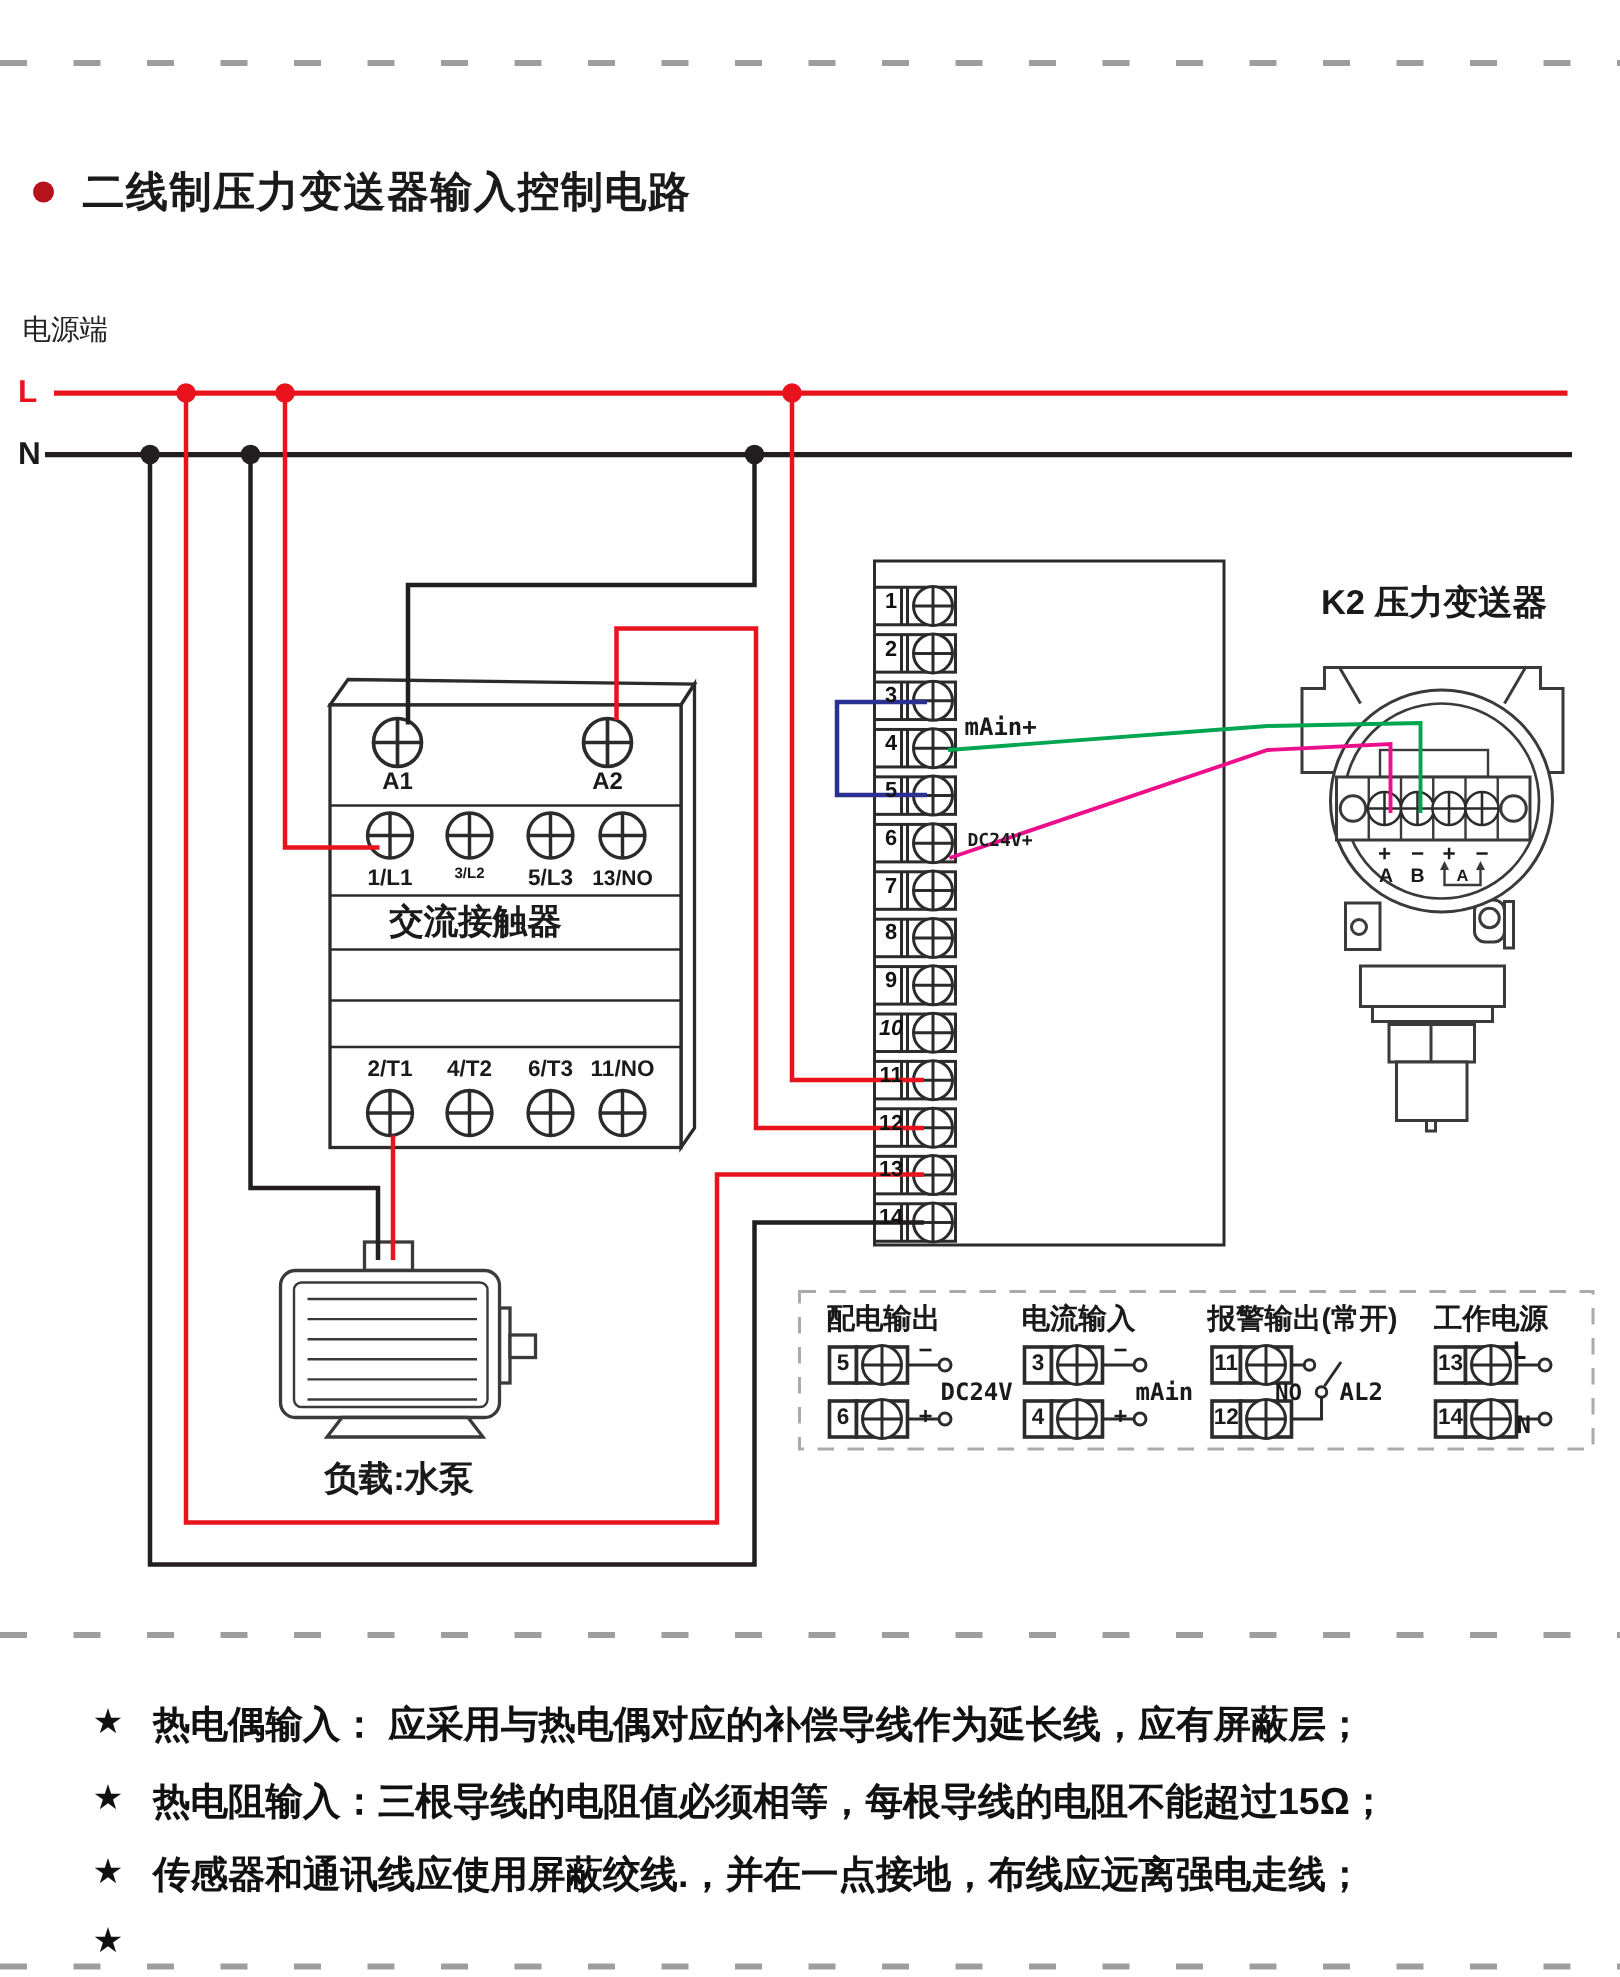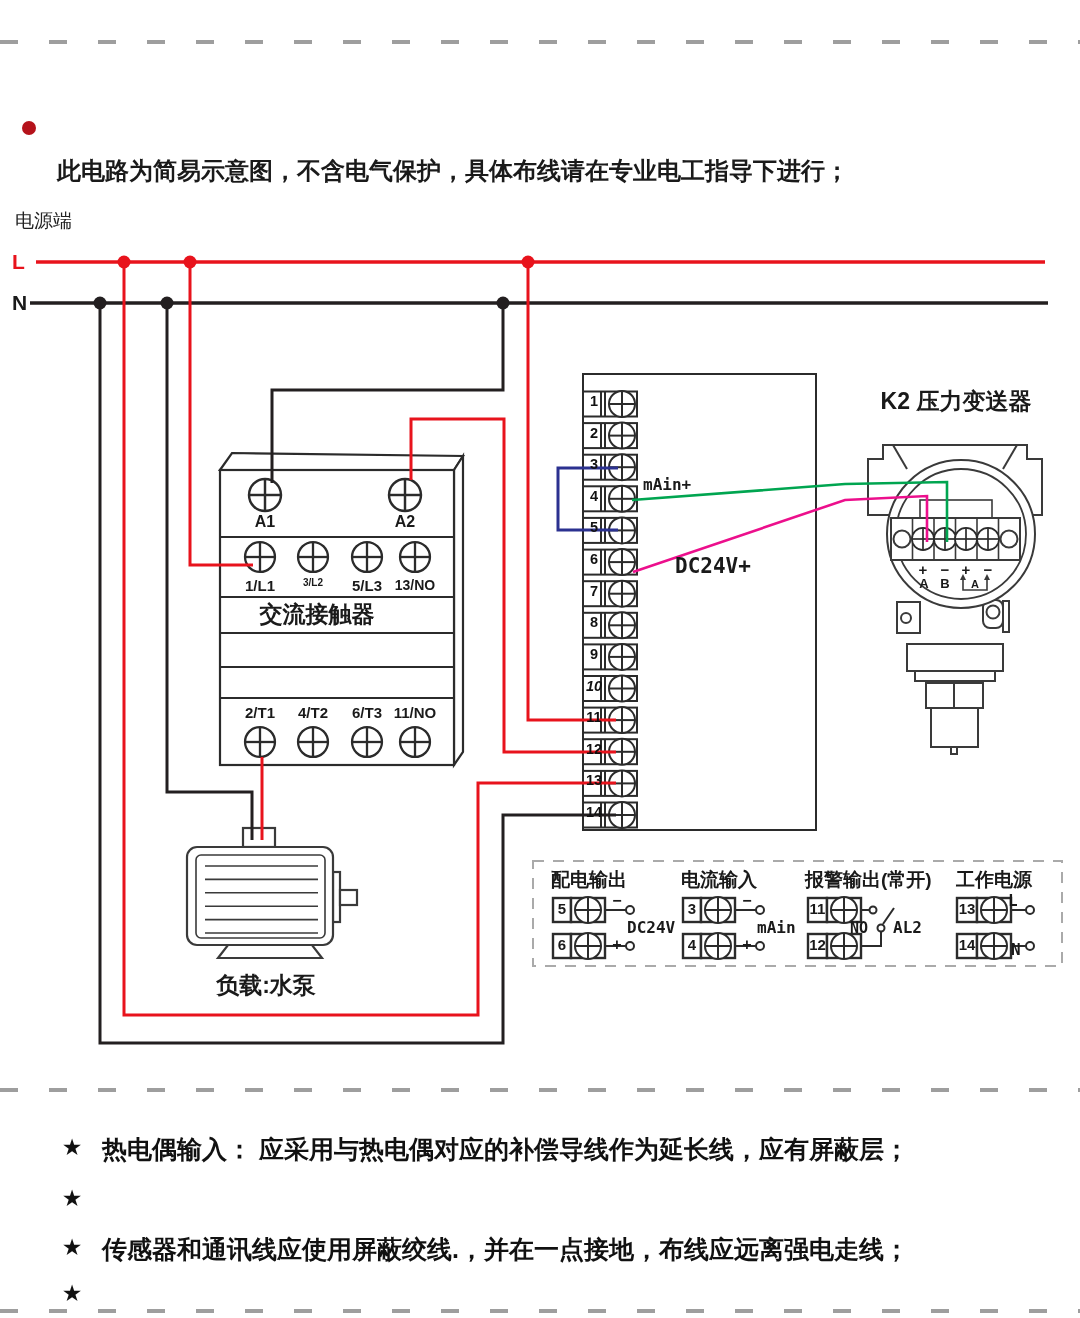--- a/index.html
+++ b/index.html
@@ -269,21 +269,21 @@
       <circle cx="124" cy="262" r="6.5" fill="#e8131c"></circle>
       <circle cx="190" cy="262" r="6.5" fill="#e8131c"></circle>
       <circle cx="528" cy="262" r="6.5" fill="#e8131c"></circle>
       <circle cx="100" cy="303" r="6.5" fill="#231f20"></circle>
       <circle cx="167" cy="303" r="6.5" fill="#231f20"></circle>
       <circle cx="503" cy="303" r="6.5" fill="#231f20"></circle>
     </g>
   </svg>
 
   <span class="title-bullet"></span>
-  <div class="lbl page-subtitle">此电路为简易示意图，不含电气保护，具体布线请在专业电工指导下进行；</div>
+  <div class="lbl page-title">二线制压力变送器输入控制电路</div>
 
   <div class="lbl pw-label">电源端</div>
   <div class="lbl l-lbl red">L</div>
   <div class="lbl n-lbl">N</div>
 
   <div class="lbl ctr sb" style="left:250px;top:513px;width:30px;font-size:16px;">A1</div>
   <div class="lbl ctr sb" style="left:390px;top:513px;width:30px;font-size:16px;">A2</div>
   <div class="lbl ctr sb" style="left:234px;top:577px;width:52px;font-size:15px;">1/L1</div>
   <div class="lbl ctr sb" style="left:287px;top:577px;width:52px;font-size:10px;">3/L2</div>
   <div class="lbl ctr sb" style="left:341px;top:577px;width:52px;font-size:15px;">5/L3</div>
@@ -303,21 +303,21 @@
   <div class="term-num" style="top:583px;">7</div>
   <div class="term-num" style="top:614px;">8</div>
   <div class="term-num" style="top:646px;">9</div>
   <div class="term-num" style="top:678px;font-style:italic;">10</div>
   <div class="term-num" style="top:709px;">11</div>
   <div class="term-num" style="top:741px;">12</div>
   <div class="term-num" style="top:772px;">13</div>
   <div class="term-num" style="top:804px;">14</div>
 
   <div class="lbl mono" style="left:643px;top:476px;font-size:16px;">mAin+</div>
-  <div class="lbl mono" style="left:675px;top:554px;font-size:21px;">DC24V+</div>
+  <div class="lbl mono" style="left:645px;top:554px;font-size:12px;">DC24V+</div>
 
   <div class="lbl ctr sb" style="left:850px;top:388px;width:212px;font-size:23px;">K2 压力变送器</div>
   <div class="lbl ctr b" style="left:915px;top:561px;width:16px;font-size:15px;">+</div>
   <div class="lbl ctr b" style="left:937px;top:561px;width:16px;font-size:15px;">−</div>
   <div class="lbl ctr b" style="left:958px;top:561px;width:16px;font-size:15px;">+</div>
   <div class="lbl ctr b" style="left:980px;top:561px;width:16px;font-size:15px;">−</div>
   <div class="lbl ctr b" style="left:916px;top:577px;width:16px;font-size:13px;">A</div>
   <div class="lbl ctr b" style="left:937px;top:577px;width:16px;font-size:13px;">B</div>
   <div class="lbl ctr b" style="left:967px;top:578px;width:16px;font-size:11px;">A</div>
 
@@ -345,17 +345,18 @@
 
   <div class="lbl b" style="left:956px;top:869px;font-size:19px;">工作电源</div>
   <div class="lbl ctr b" style="left:957px;top:900px;width:20px;font-size:15px;">13</div>
   <div class="lbl ctr b" style="left:957px;top:936px;width:20px;font-size:15px;">14</div>
   <div class="lbl mono" style="left:1008px;top:892px;font-size:16px;">L</div>
   <div class="lbl mono" style="left:1011px;top:941px;font-size:16px;">N</div>
 
   <div class="note-star" style="top:1134px;">★</div>
   <div class="note-text" style="top:1133px;text-align:center;">热电偶输入： 应采用与热电偶对应的补偿导线作为延长线，应有屏蔽层；</div>
   <div class="note-star" style="top:1185px;">★</div>
+  <div class="note-text" style="top:1184px;">热电阻输入：三根导线的电阻值必须相等，每根导线的电阻不能超过15Ω；</div>
   <div class="note-star" style="top:1234px;">★</div>
   <div class="note-text" style="top:1233px;">传感器和通讯线应使用屏蔽绞线.，并在一点接地，布线应远离强电走线；</div>
   <div class="note-star" style="top:1280px;">★</div>
 
 </div>
 
 </body></html>

